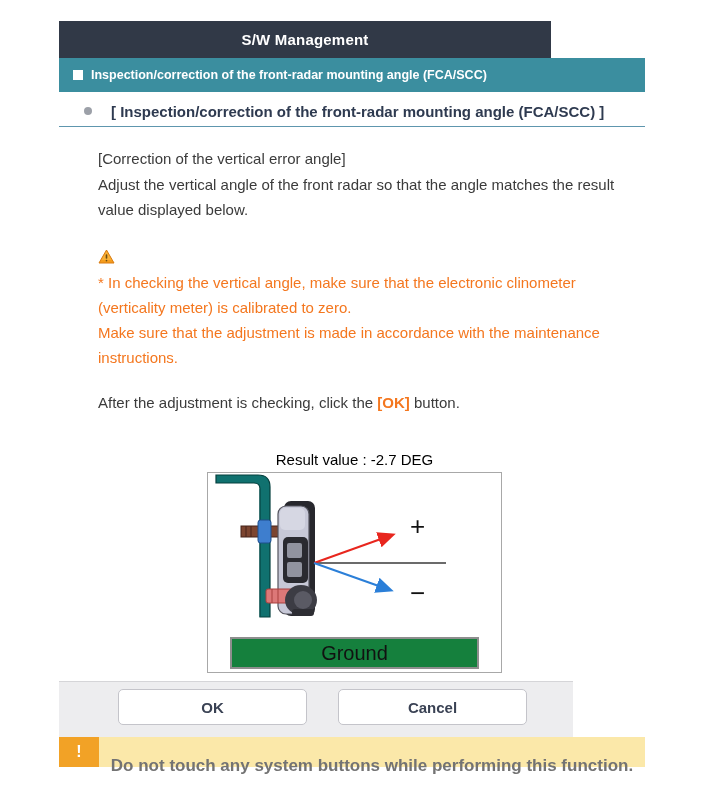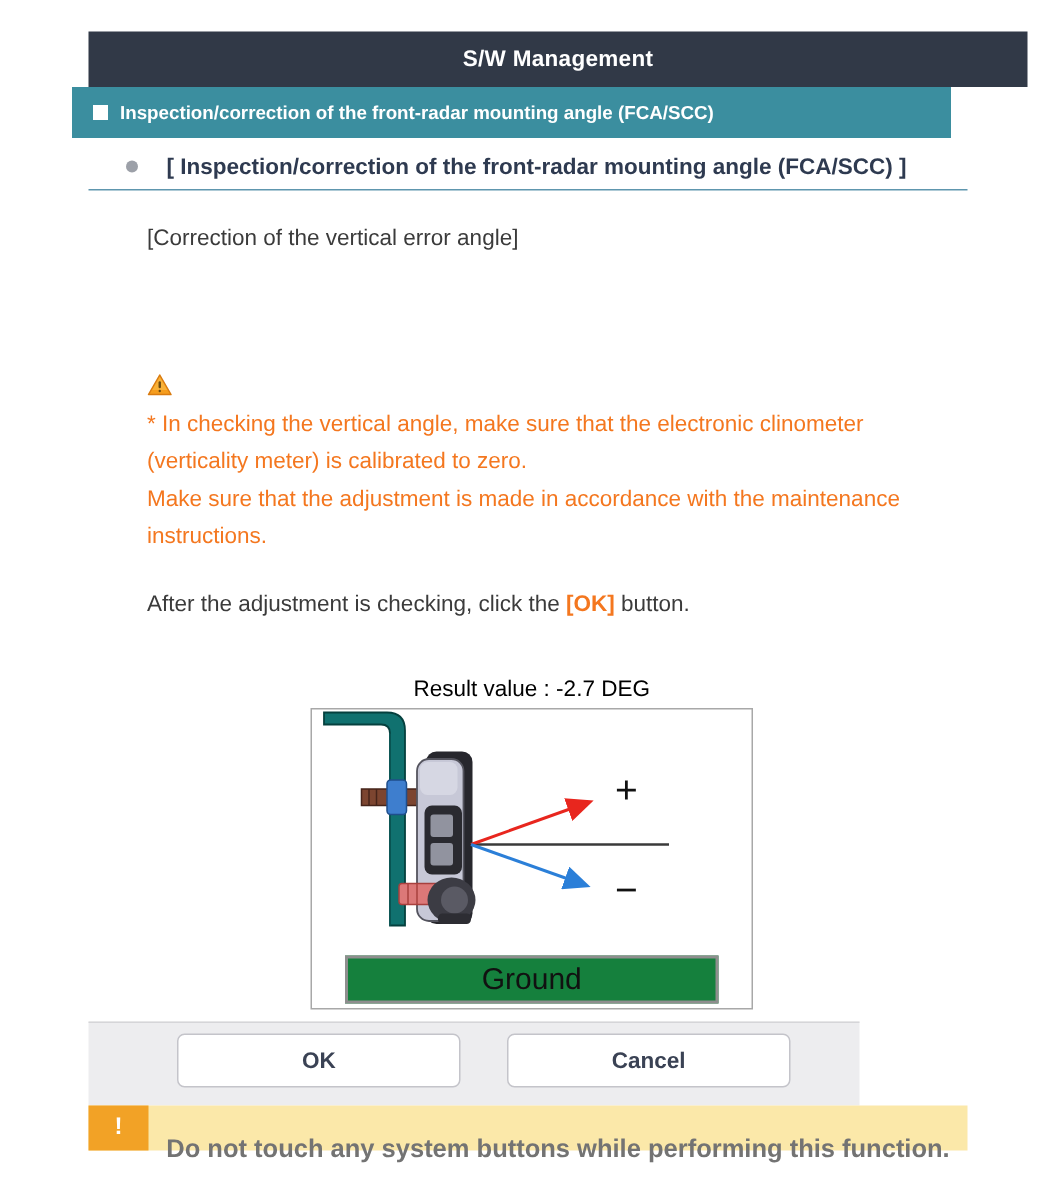--- a/index.html
+++ b/index.html
@@ -7,29 +7,29 @@
   body {
     font-family: "Liberation Sans", sans-serif;
     width: 703px; height: 786px;
     position: relative;
     color: #3b3b3b;
   }
   .page { position: absolute; left: 0; top: 0; width: 703px; height: 786px; background: #fff; overflow: hidden; }
 
   
   .header-bar {
-    position: absolute; left: 59px; top: 21px; width: 626px; height: 37px;
+    position: absolute; left: 59px; top: 21px; width: 492px; height: 37px;
     background: #313947;
     display: flex; align-items: center; justify-content: center;
   }
   .header-bar .title { color: #ffffff; font-size: 15px; font-weight: bold; letter-spacing: .2px; }
 
   
   .subheader-bar {
-    position: absolute; left: 48px; top: 58px; width: 586px; height: 34px;
+    position: absolute; left: 59px; top: 58px; width: 586px; height: 34px;
     background: #3b8e9f;
     display: flex; align-items: center; padding-left: 14px;
   }
   .subheader-bar .sq {
     width: 10px; height: 10px; background: #ffffff; display: inline-block; margin-right: 8px; flex: 0 0 auto;
   }
   .subheader-bar .lbl { color: #ffffff; font-size: 12.5px; font-weight: bold; }
 
   
   .section-heading {
@@ -120,20 +120,21 @@
     <span class="lbl">Inspection/correction of the front-radar mounting angle (FCA/SCC)</span>
   </div>
 
   <div class="section-heading">
     <span class="dot"></span>
     <span class="txt">[ Inspection/correction of the front-radar mounting angle (FCA/SCC) ]</span>
   </div>
 
   <div class="para1">
     <div>[Correction of the vertical error angle]</div>
+    <div>Adjust the vertical angle of the front radar so that the angle matches the result value displayed below.</div>
   </div>
 
   <div class="warning-block">
     <svg class="tri" width="17" height="15" viewBox="0 0 17 15">
       <path d="M8.5 1 L16 14 L1 14 Z" fill="#f59d1e" stroke="#d97b10" stroke-width="1" stroke-linejoin="round"></path>
       <path d="M8.5 2.2 L13.5 11 L3.5 11 Z" fill="#fbc14d" opacity="0.55"></path>
       <rect x="7.7" y="5.2" width="1.6" height="4.6" rx="0.8" fill="#6b4a10"></rect>
       <rect x="7.7" y="10.8" width="1.6" height="1.7" rx="0.8" fill="#6b4a10"></rect>
     </svg>
     <div class="warning-text">

